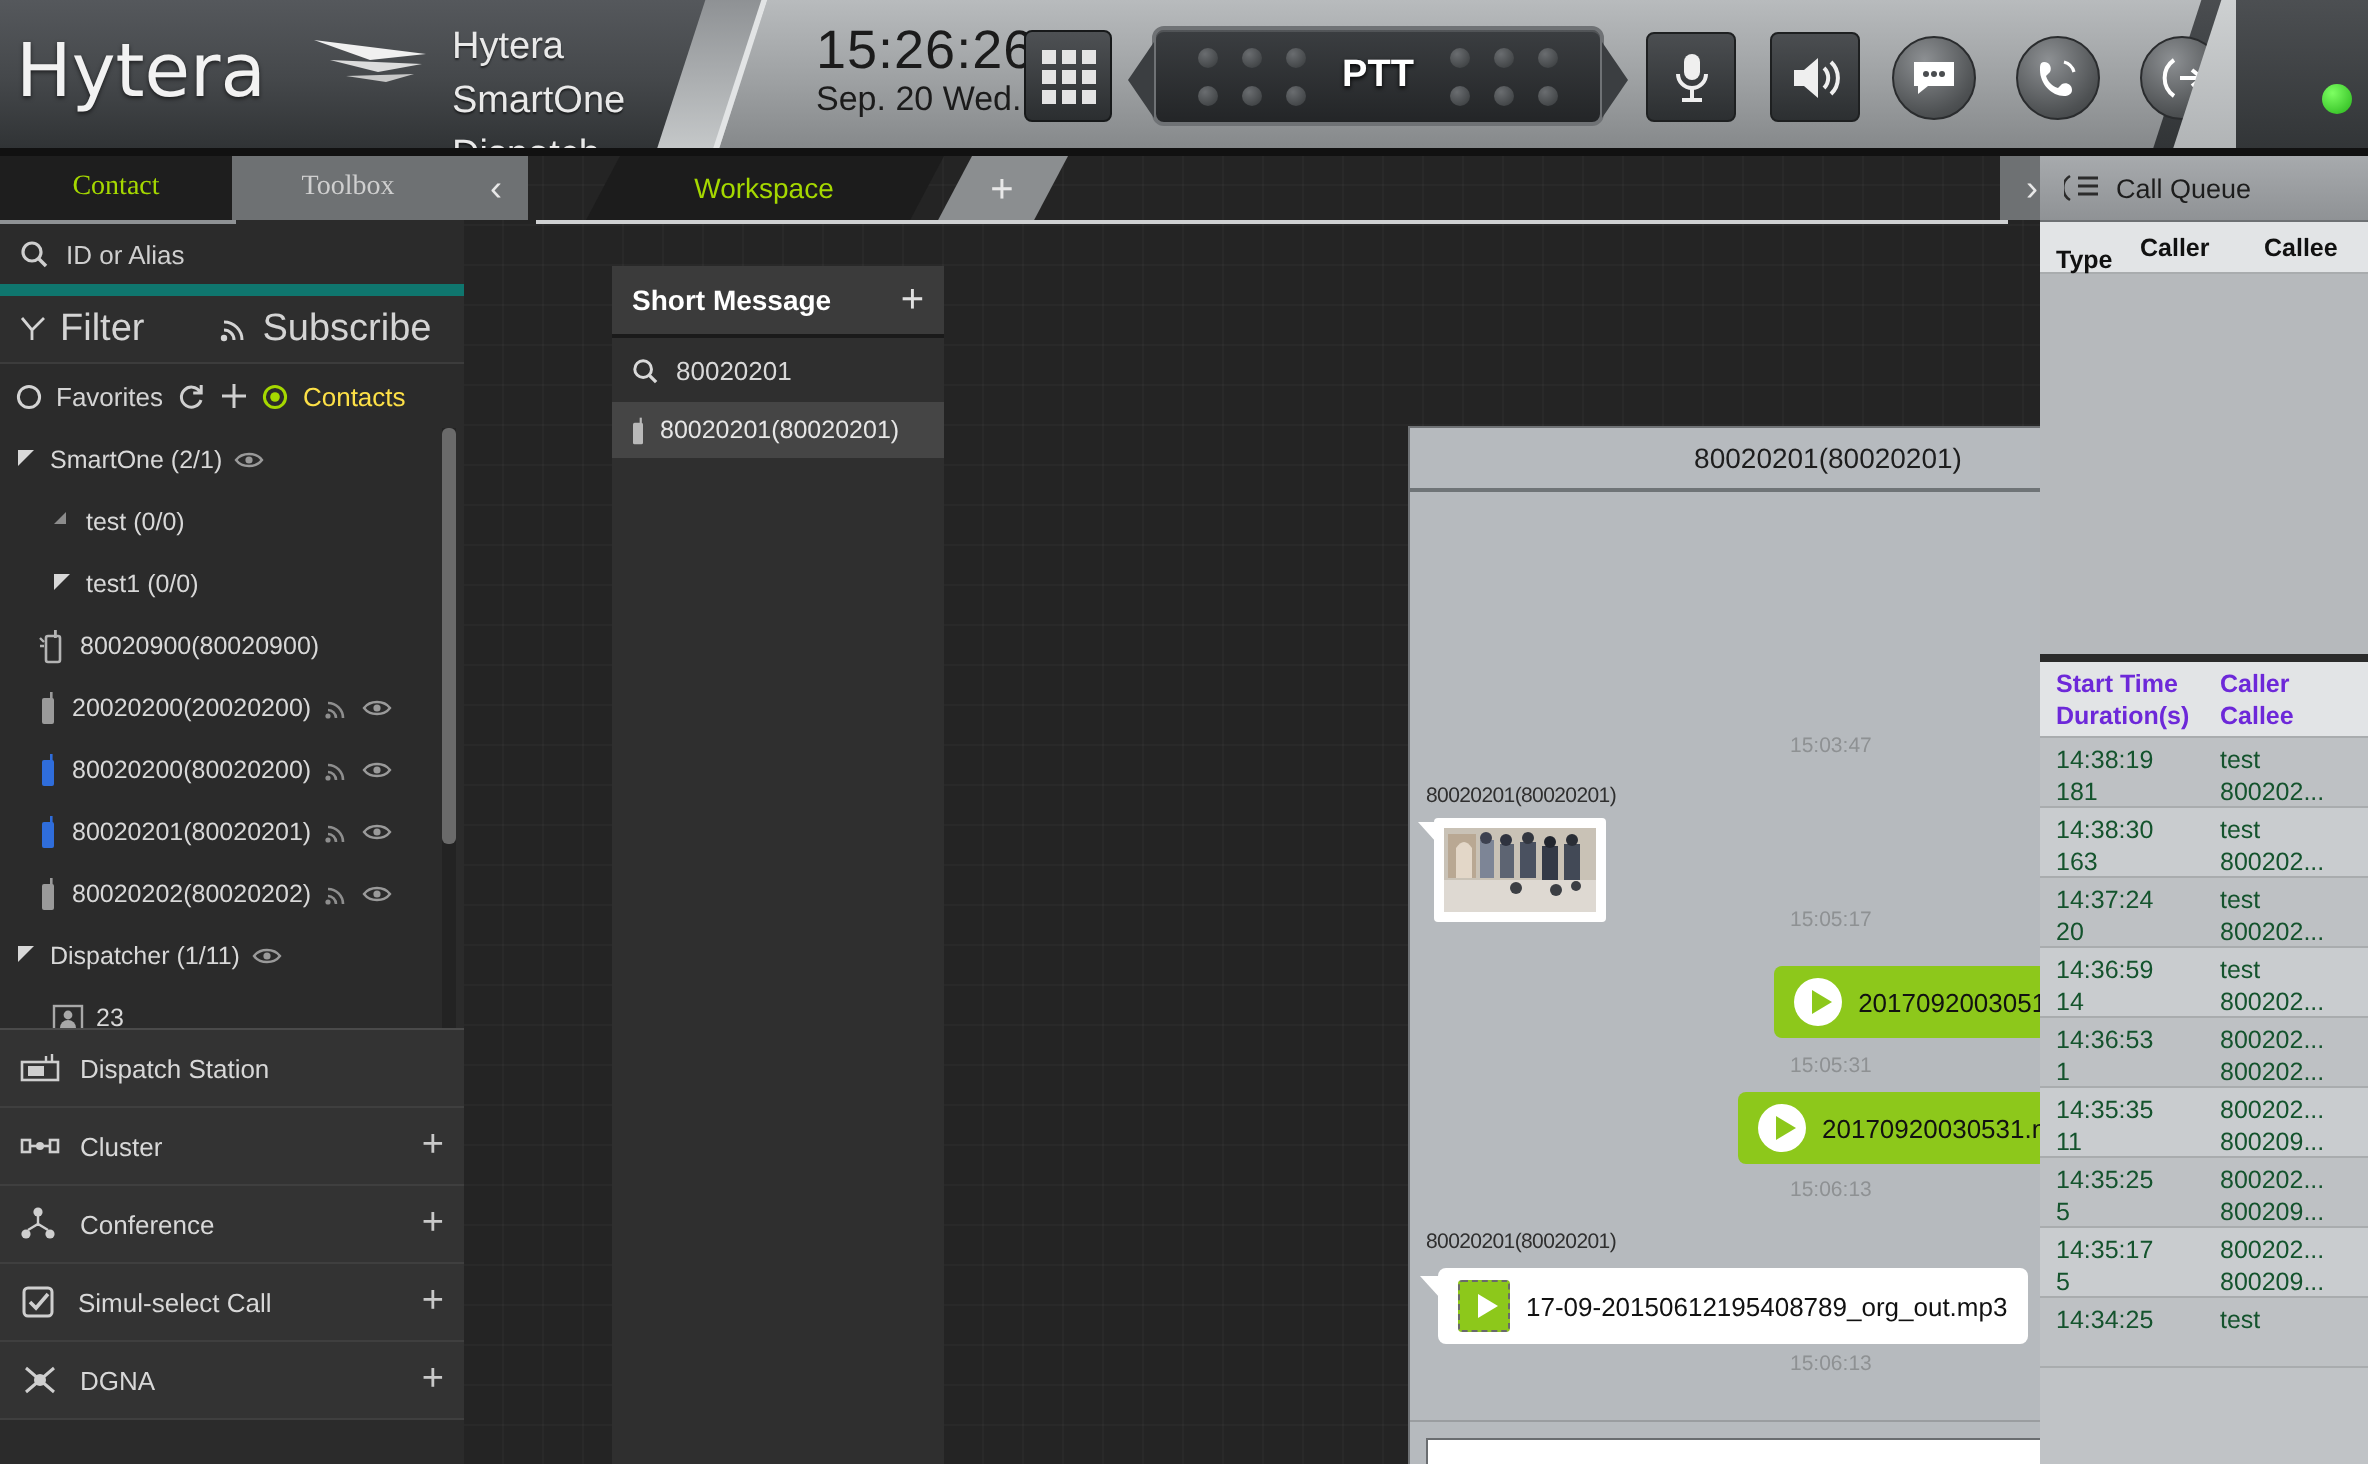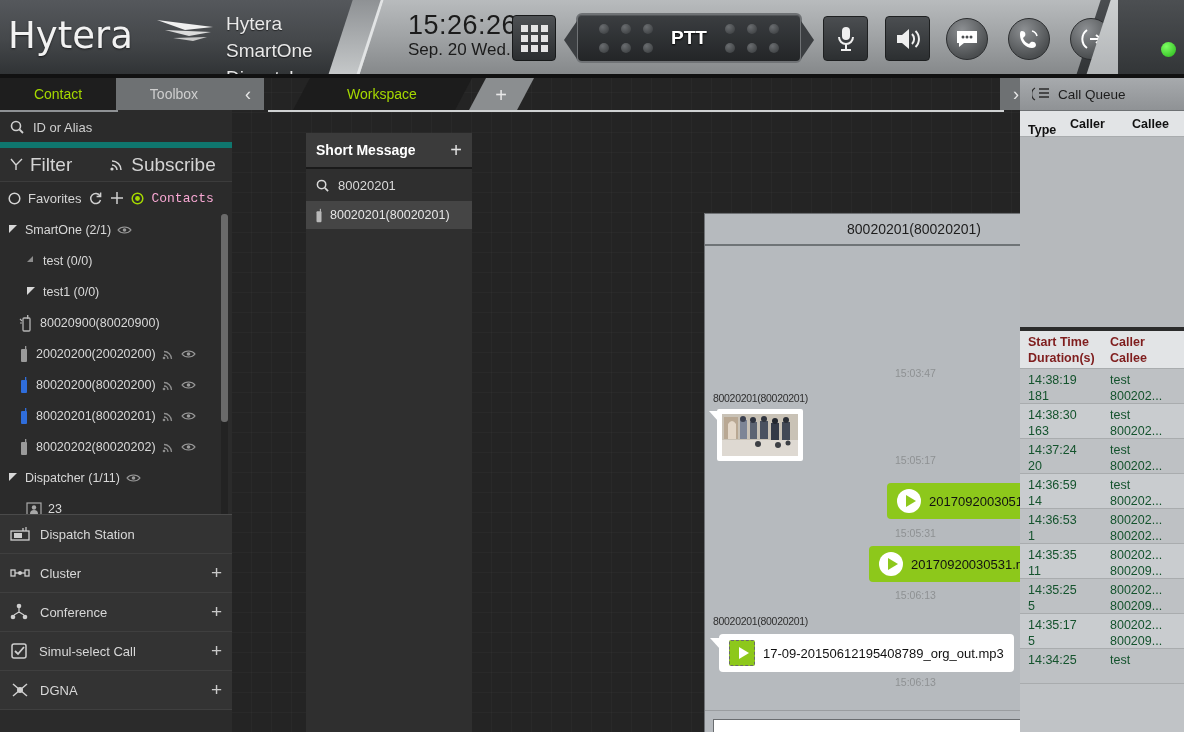--- a/index.html
+++ b/index.html
@@ -116,21 +116,21 @@
   }
 
   
   .sidebar {
     position: absolute; left: 0; top: 78px; width: 232px; height: 654px;
     background: #2b2b2b;
   }
   .side-tabs { display: flex; height: 32px; }
   .side-tab {
     flex: 1; display: flex; align-items: center; justify-content: center;
-    font-size: 14px; color: #cfcfcf; background: #6e7173; height: 32px;
+    font-size: 14px; color: #cfcfcf; background: #6e7173; height: 32px; font-family: Liberation Serif, serif;
   }
   .side-tab.active { background: #1e1e1e; color: #a5d800; }
   .side-tab-underline {
     height: 2px; background: #8f9295; width: 118px;
   }
   .search-row {
     display: flex; align-items: center; height: 36px; padding: 0 10px;
     border-bottom: 6px solid #0f766e;
   }
   .search-row .ph { color: #cfcfcf; font-size: 13px; margin-left: 9px; }
@@ -138,21 +138,21 @@
     display: flex; align-items: center; height: 34px; padding: 0 10px;
     color: #d4d4d4; font-size: 19px; border-bottom: 1px solid #3c3c3c;
     background: #2e2e2e;
   }
   .filter-row .item { display: flex; align-items: center; gap: 7px; }
   .filter-row .item.sub { margin-left: 38px; }
   .fav-row {
     display: flex; align-items: center; height: 32px; padding: 0 8px; gap: 7px;
     font-size: 13px; color: #d4d4d4;
   }
-  .fav-row .contacts-active { color: #f9a8d4; font-family: Liberation Mono, monospace; }
+  .fav-row .contacts-active { color: #fde047; }
   .tree { position: relative; height: 300px; overflow: hidden; }
   .tree-item {
     display: flex; align-items: center; height: 31px; gap: 6px;
     font-size: 12.5px; color: #d8d8d8; white-space: nowrap;
   }
   .tree-item.lvl0 { padding-left: 8px; }
   .tree-item.lvl1 { padding-left: 26px; }
   .tree-item.lvl2 { padding-left: 18px; }
   .tree-scroll {
     position: absolute; right: 4px; top: 0; width: 7px; height: 208px;
@@ -324,21 +324,21 @@
   }
   .rp-cols {
     display: flex; height: 26px; align-items: center; background: #e2e4e6;
     font-size: 12.5px; font-weight: bold; color: #111; padding: 0 8px;
     border-bottom: 1px solid #a9acae;
   }
   .rp-cols .c1 { width: 42px; margin-top: 12px; } .rp-cols .c2 { width: 62px; }
   .cq-body { height: 190px; background: #b6b9bc; }
   .rp-cols2 {
     display: flex; height: 38px; background: #e2e4e6; font-size: 12.5px;
-    font-weight: bold; color: #7f1d1d; padding: 3px 8px; border-bottom: 1px solid #a9acae;
+    font-weight: bold; color: #6d28d9; padding: 3px 8px; border-bottom: 1px solid #a9acae;
   }
   .rp-cols2 .col { display: flex; flex-direction: column; line-height: 16px; }
   .rp-cols2 .col.a { width: 82px; }
   .rec-row {
     display: flex; padding: 3px 8px; font-size: 12.5px; color: #14532d;
     border-bottom: 1px solid #a9acae; height: 35px;
   }
   .rec-row:nth-child(odd) { background: #c9cccf; }
   .rec-row:nth-child(even) { background: #bec1c4; }
   .rec-row .col { display: flex; flex-direction: column; line-height: 16px; }

